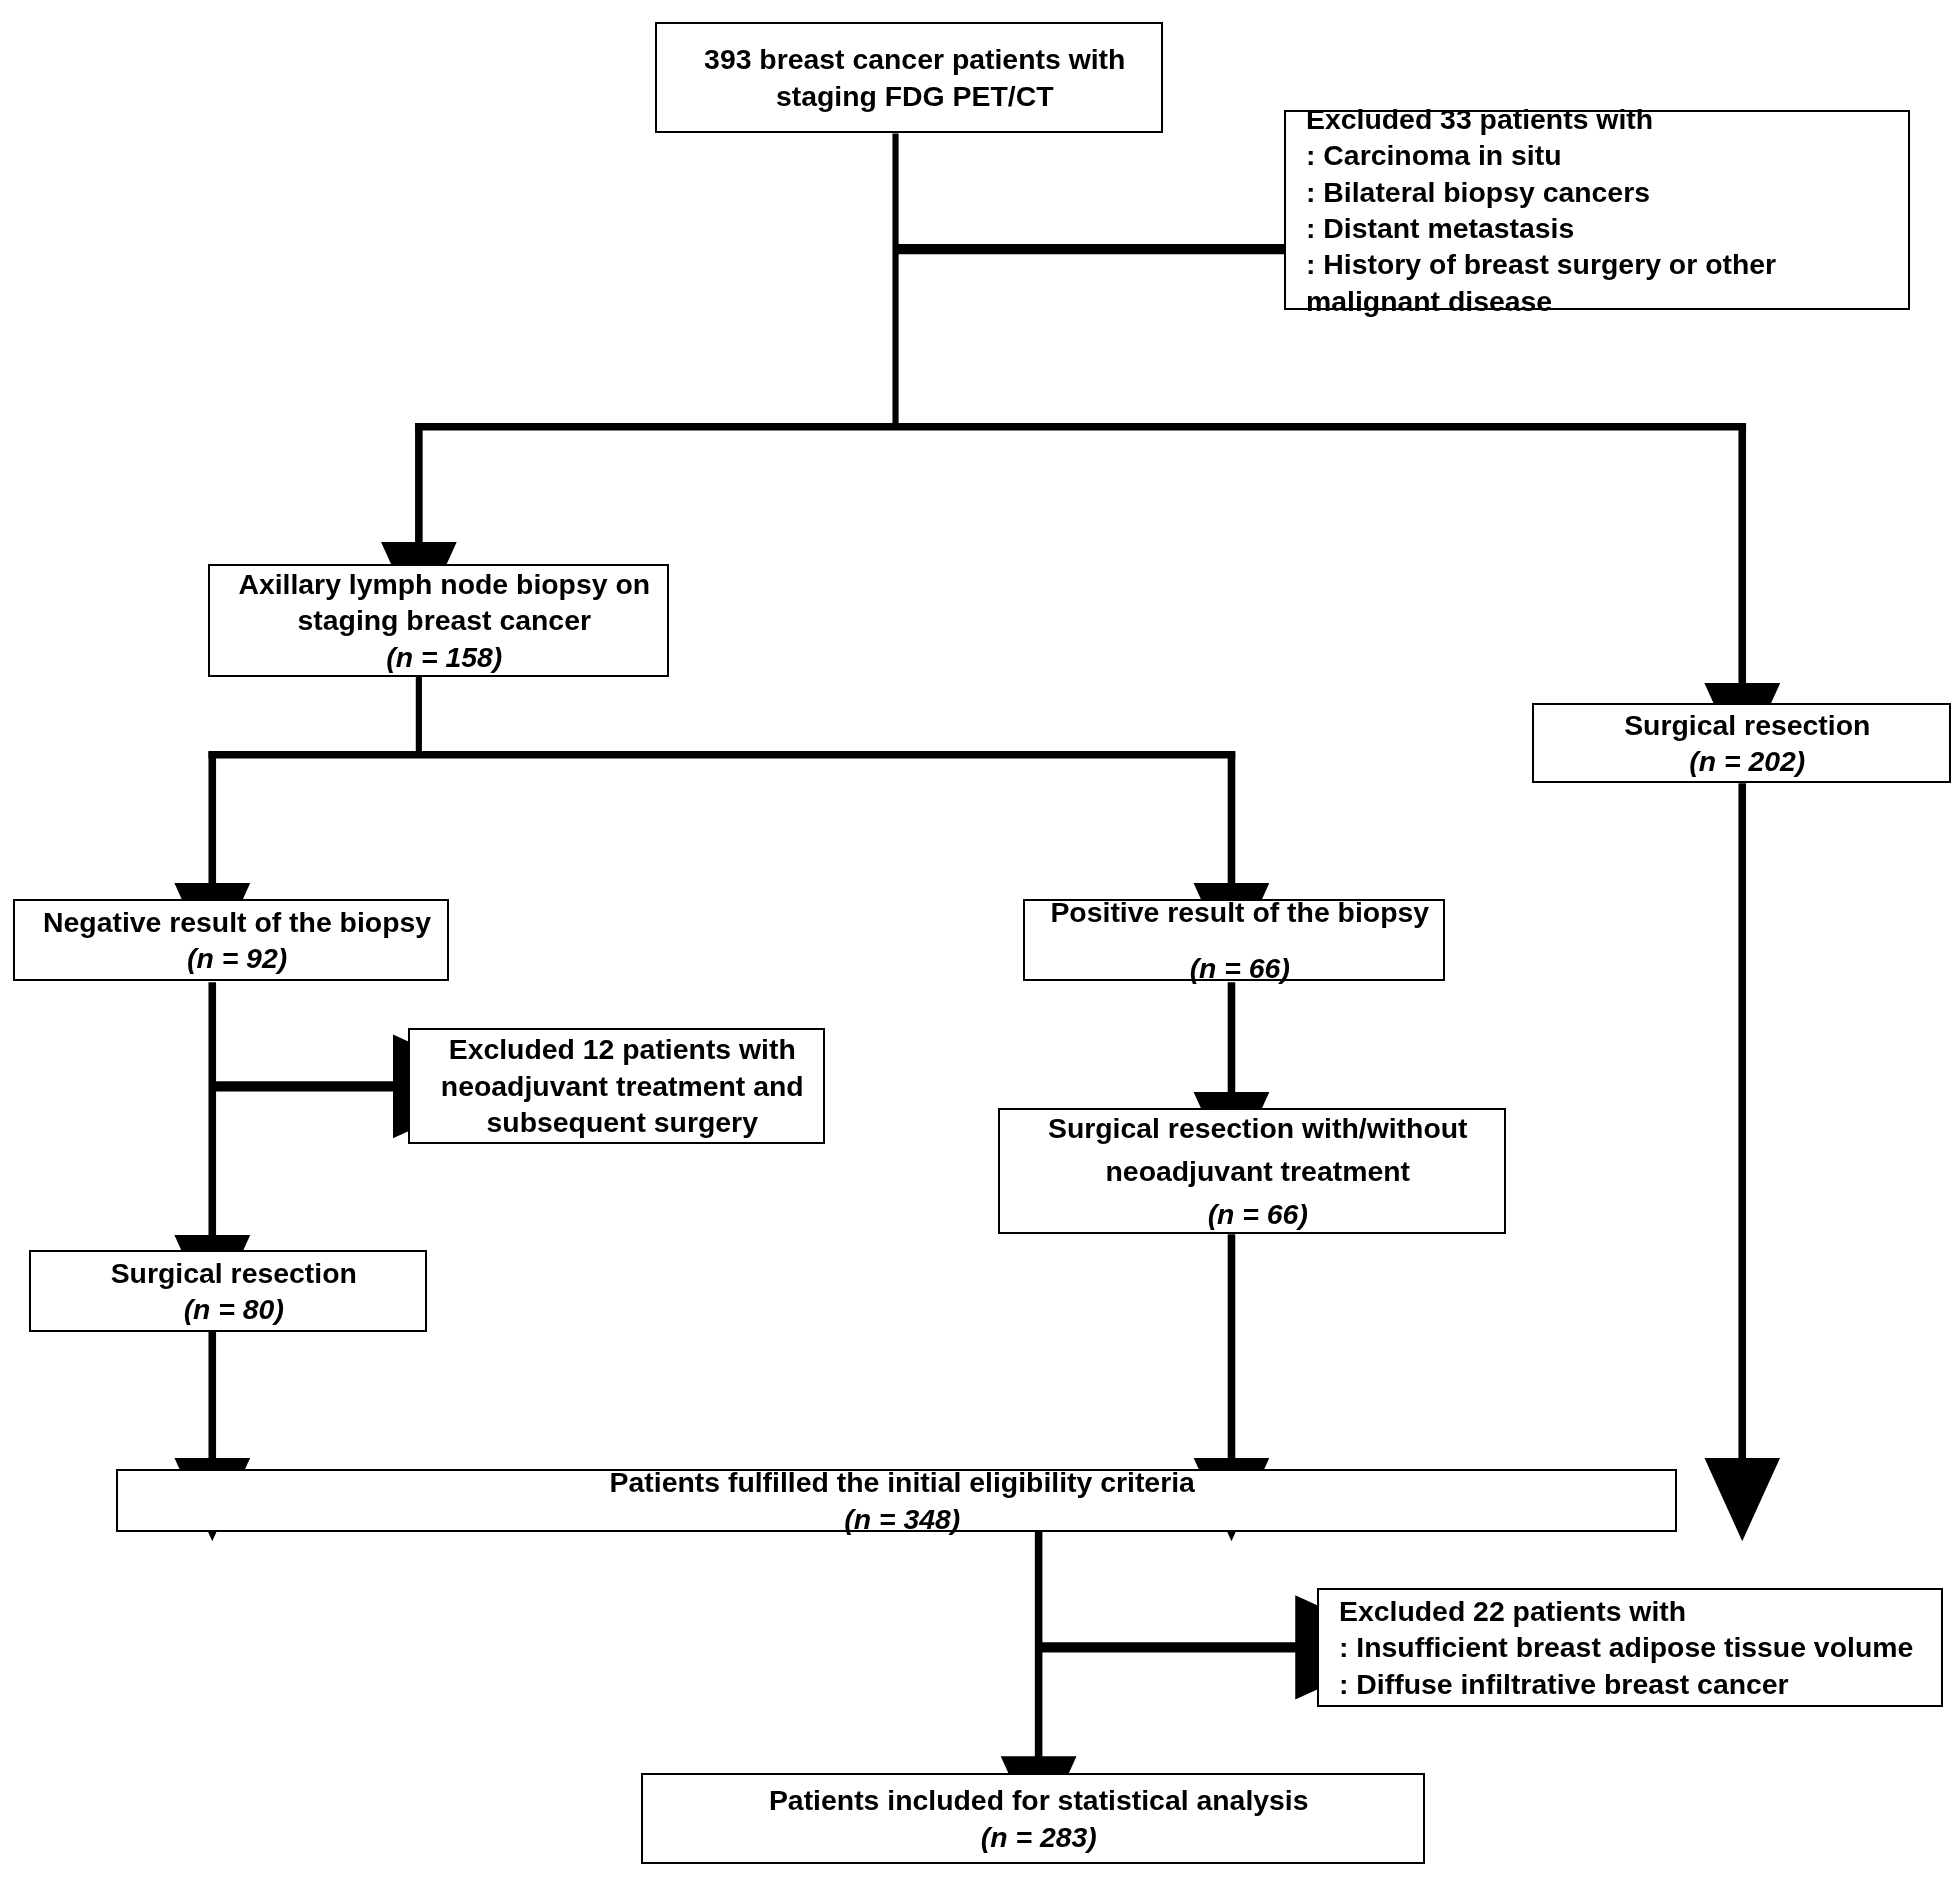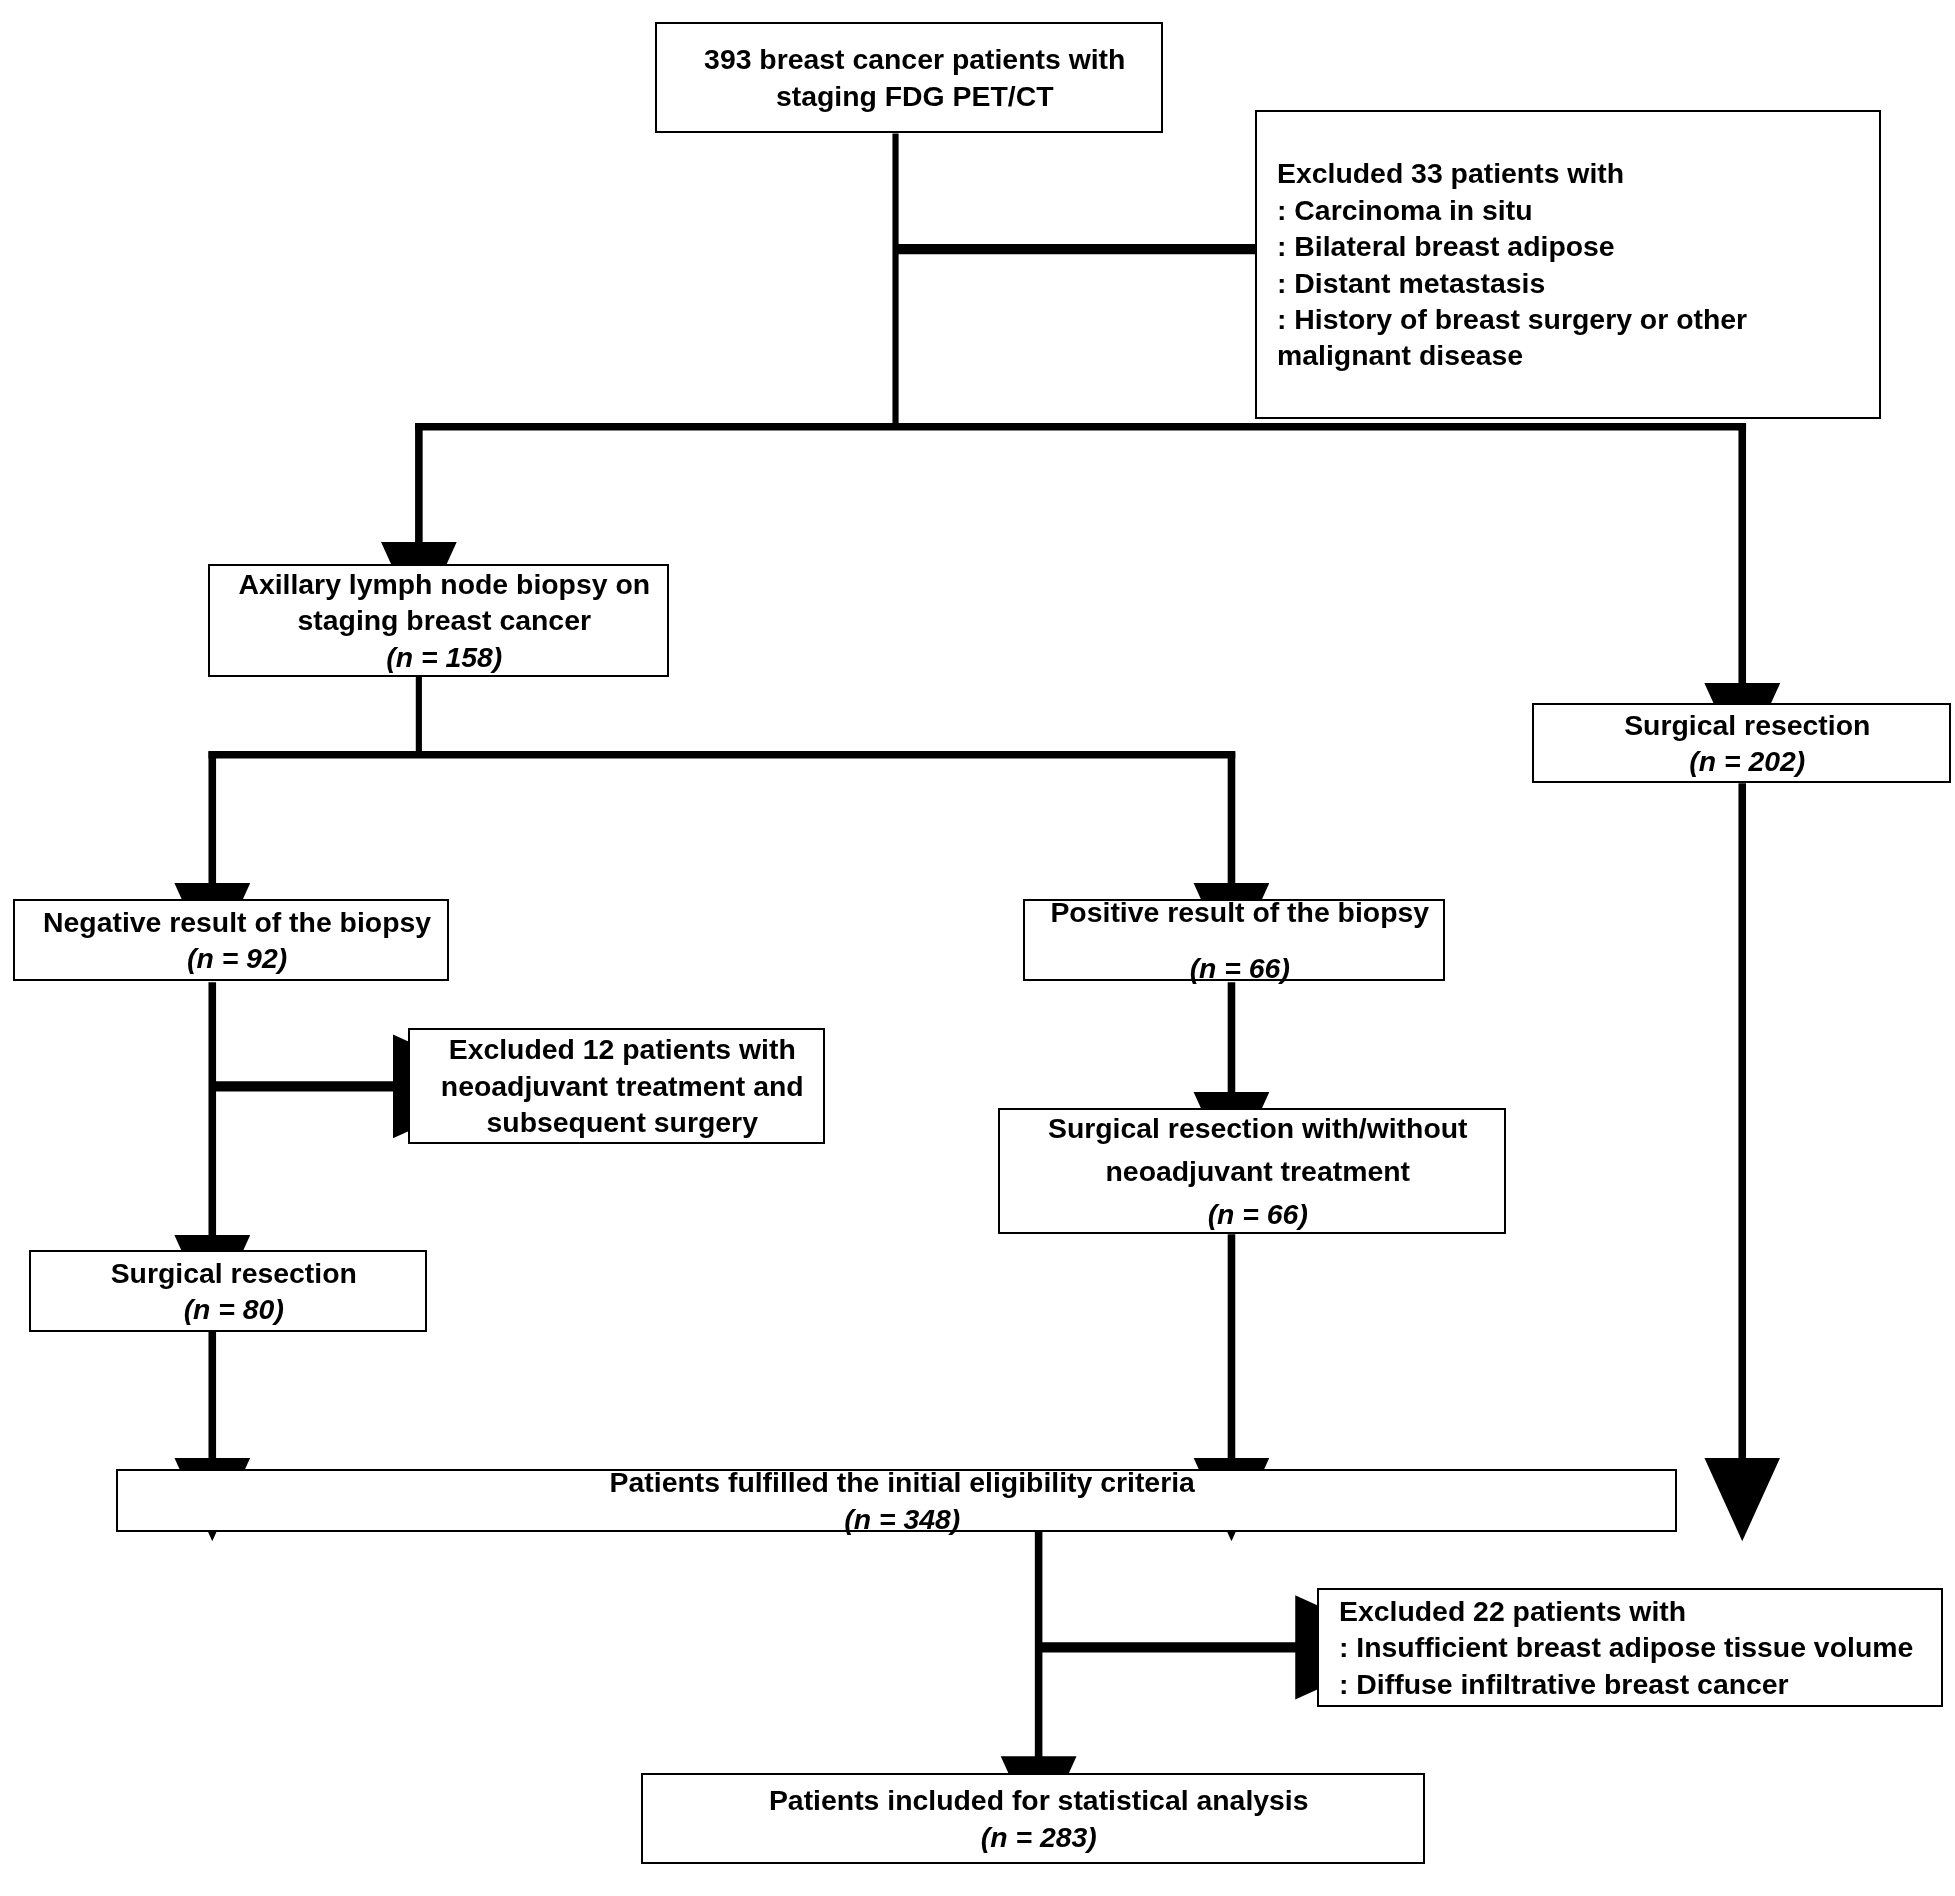--- a/index.html
+++ b/index.html
@@ -89,24 +89,24 @@
     <line x1="2192" y1="3232" x2="2192" y2="3725" stroke="#000" stroke-width="16" marker-end="url(#arw)"></line>
 
     <line x1="2199" y1="3476" x2="2760" y2="3476" stroke="#000" stroke-width="22" marker-end="url(#arw)"></line>
   </svg>
 
   <div class="node center-text sz-lg" style="left:655px; top:22px; width:508px; height:111px;">
     <span class="line">393 breast cancer patients with</span>
     <span class="line">staging FDG PET/CT</span>
   </div>
 
-  <div class="node left-text sz-lg" style="left:1255px; top:110px; width:626px; height:309px;">
+  <div class="node left-text sz-lg" style="left:1284px; top:110px; width:626px; height:200px;">
     <span class="line">Excluded 33 patients with</span>
     <span class="line"> : Carcinoma in situ</span>
-    <span class="line">  : Bilateral breast adipose</span>
+    <span class="line">  : Bilateral biopsy cancers</span>
     <span class="line">  : Distant metastasis</span>
     <span class="line">  : History of breast surgery or other</span>
     <span class="line">malignant disease</span>
   </div>
 
   <div class="node center-text sz-lg" style="left:208px; top:564px; width:461px; height:113px;">
     <span class="line">Axillary lymph node biopsy on</span>
     <span class="line">staging breast cancer</span>
     <span class="line n-italic">(n = 158)</span>
   </div>

